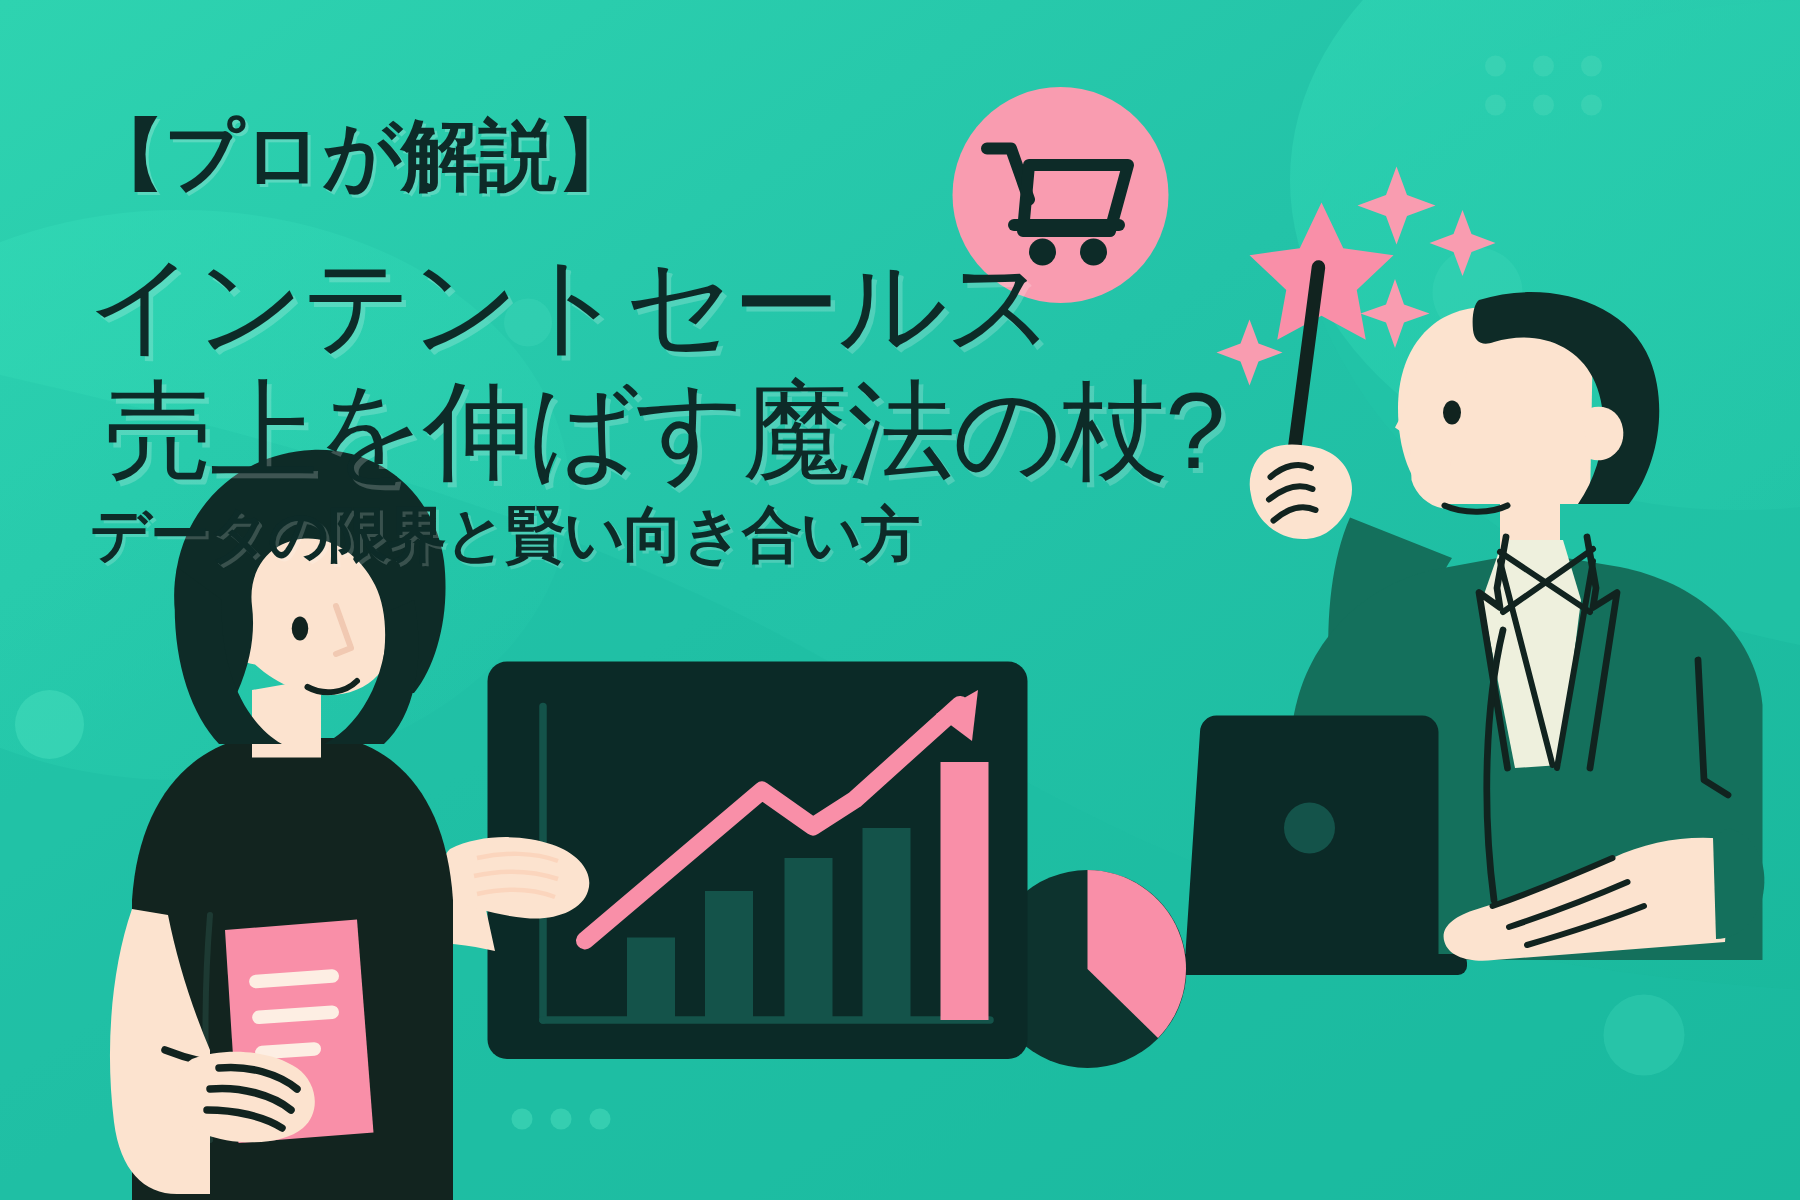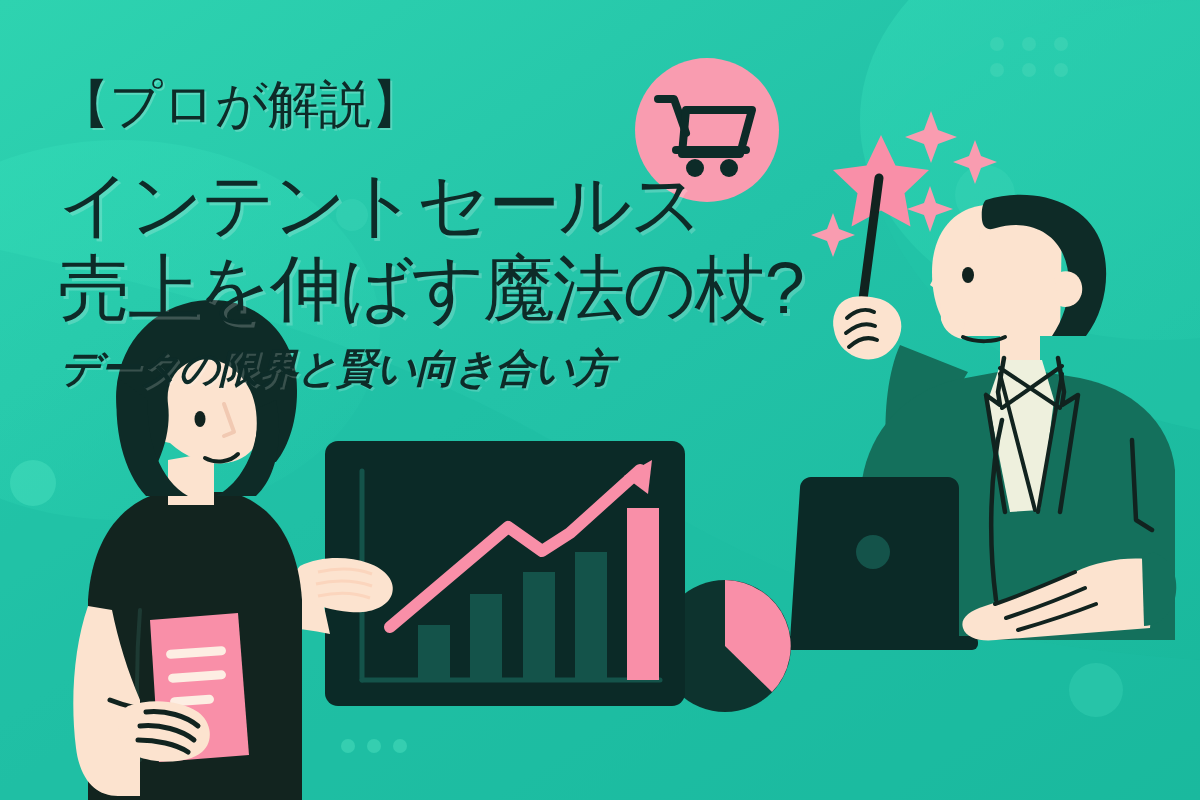--- a/index.html
+++ b/index.html
@@ -13,41 +13,40 @@
     position:relative;width:1200px;height:800px;overflow:hidden;
     background:#1fbfa4;
   }
   #bgsvg,#artsvg{position:absolute;left:0;top:0;width:1200px;height:800px;}
   #artsvg{pointer-events:none;}
 
   .text-layer{position:absolute;left:0;top:0;width:1200px;height:800px;}
 
   .eyebrow{
     position:absolute;left:58px;top:78px;
-    font-size:52px;line-height:1.0;font-weight:400;
+    font-size:52px;line-height:1.0;font-weight:700;
     color:#0d2b28;letter-spacing:-0.5px;
     text-shadow:2px 2px 0 rgba(255,255,255,.22);
     white-space:nowrap;
   }
   .headline{
     position:absolute;left:58px;
     font-size:72px;line-height:1.0;font-weight:400;
     color:#0d2b28;letter-spacing:-2px;
     text-shadow:3px 3px 0 rgba(255,255,255,.20);
     white-space:nowrap;
   }
   .headline.l1{top:168px;}
-  .headline.l2{top:252px;}
+  .headline.l2{top:252px;margin-left:12px;}
   .subline{
-    position:absolute;left:60px;top:348px;
+    position:absolute;left:60px;top:337px;
     font-size:40px;line-height:1.0;font-weight:700;
     color:#0d2b28;letter-spacing:-1px;
     text-shadow:2px 2px 0 rgba(255,255,255,.18);
     white-space:nowrap;
-    font-style:italic;
   }
 </style>
 </head>
 <body>
 
 <div id="stage">
 
   <svg id="bgsvg" viewBox="0 0 1200 800">
     <defs>
       <linearGradient id="bgGrad" x1="0" y1="0" x2="1" y2="1">

